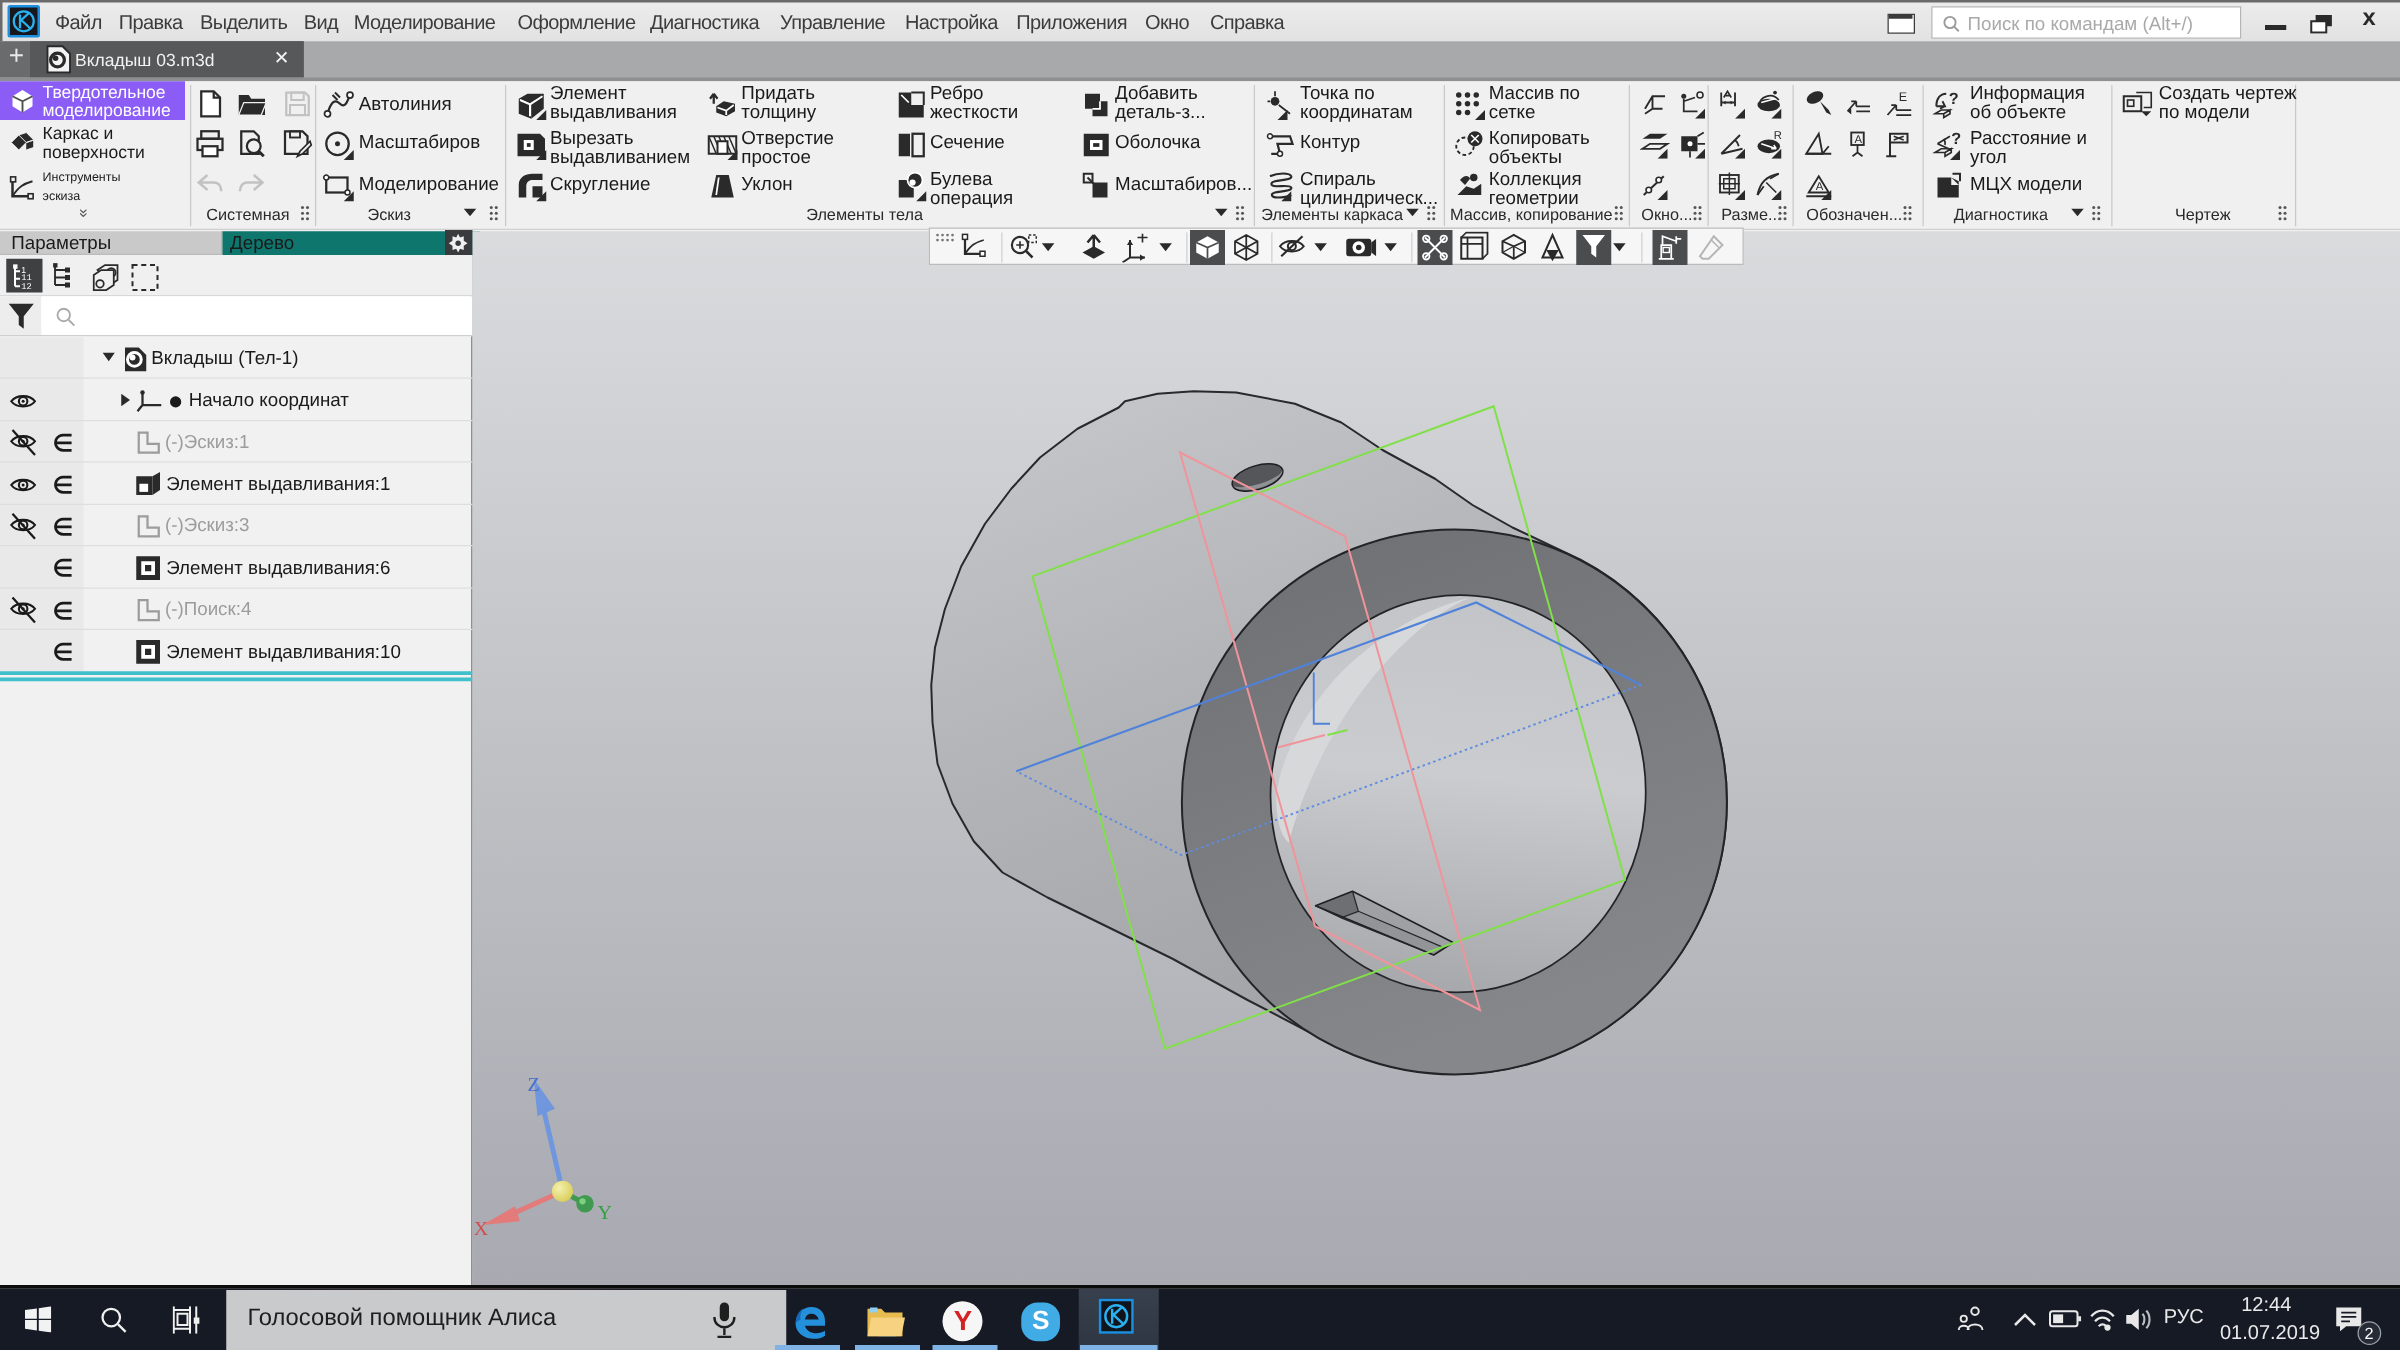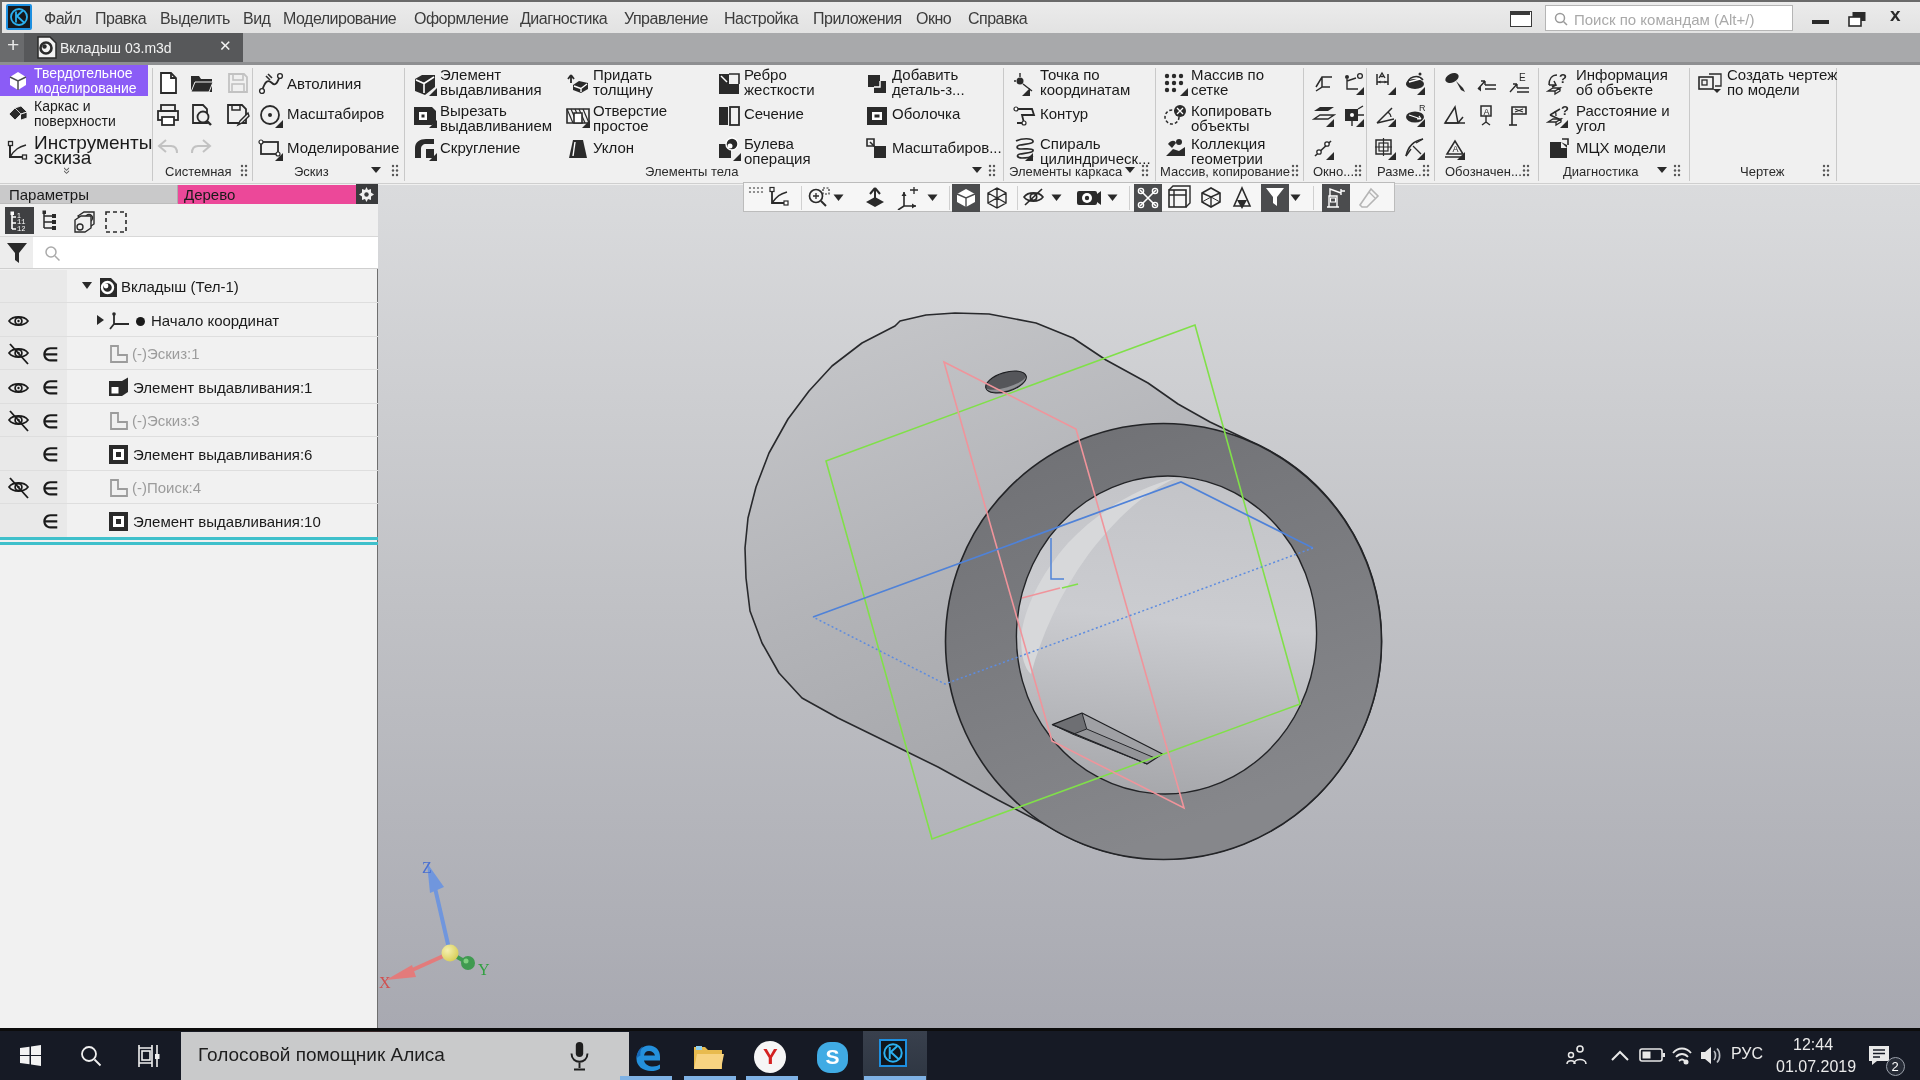--- a/index.html
+++ b/index.html
@@ -81,21 +81,21 @@
     <div class="a" style="left:34px;top:3px;line-height:15px;font-size:14px">Каркас и<br>поверхности</div>
   </div>
   <div class="a" style="left:0;top:67px;width:148px;height:36px">
     <svg class="a" style="left:7px;top:7px" width="22" height="22" viewBox="0 0 22 22">
         <path d="M3 4 L3 18 L17 18" stroke="#2a2a2a" stroke-width="2" fill="none"></path>
         <path d="M3 18 C8 10 12 8 19 6" stroke="#2a2a2a" stroke-width="1.5" fill="none"></path>
         <rect x="1.5" y="2.5" width="4" height="4" fill="#f0f0f0" stroke="#2a2a2a" stroke-width="1.3"></rect>
         <rect x="15.5" y="16" width="4" height="4" fill="#f0f0f0" stroke="#2a2a2a" stroke-width="1.3"></rect>
       </svg>
     <div class="a" style="left:34px;top:40px;line-height:14.5px"></div>
-    <div class="a" style="left:34px;top:3px;line-height:15px;font-size:19px">Инструменты<br>эскиза</div>
+    <div class="a" style="left:34px;top:3px;line-height:15px;font-size:10px">Инструменты<br>эскиза</div>
   </div>
   <div class="a txt" style="left:64px;top:98px;font-size:13px;color:#555;transform:rotate(90deg)">»</div>
 
   <div class="a" style="left:152px;top:3px;width:1px;height:113px;background:#c9c9c9"></div>
   <div class="a" style="left:252px;top:3px;width:1px;height:113px;background:#c9c9c9"></div>
   <div class="a" style="left:404px;top:3px;width:1px;height:113px;background:#c9c9c9"></div>
   <div class="a" style="left:1003px;top:3px;width:1px;height:113px;background:#c9c9c9"></div>
   <div class="a" style="left:1155px;top:3px;width:1px;height:113px;background:#c9c9c9"></div>
   <div class="a" style="left:1303px;top:3px;width:1px;height:113px;background:#c9c9c9"></div>
   <div class="a" style="left:1366px;top:3px;width:1px;height:113px;background:#c9c9c9"></div>
@@ -539,21 +539,21 @@
         <circle cx="6" cy="11" r="1.2"></circle>
       </g>
     </svg>
 </div>
 
 <div id="panel" class="a" style="left:0;top:185px;width:378px;height:843px;background:#f1f1f1;border-right:1px solid #6f6f6f;font-size:15px;color:#1a1a1a">
 
   <div class="a" style="left:0;top:0;width:178px;height:19px;background:#c9c9ca;border-right:1px solid #adadad;border-bottom:1px solid #bcbcbc">
     <div class="a txt" style="left:9px;top:1px">Параметры</div>
   </div>
-  <div class="a" style="left:178px;top:0;width:206px;height:19px;background:#ec4899">
+  <div class="a" style="left:178px;top:0;width:206px;height:19px;background:#0f766e">
     <div class="a txt" style="left:6px;top:1px">Дерево</div>
   </div>
   <div class="a" style="left:356px;top:-1px;width:22px;height:21px;background:#3a3b3d">
     <svg style="margin:2px" width="17" height="17" viewBox="0 0 17 17">
         <path d="M8.5 1 L10 4 L13 3 L13 6.5 L16 8.5 L13 10.5 L13 14 L10 13 L8.5 16 L7 13 L4 14 L4 10.5 L1 8.5 L4 6.5 L4 3 L7 4 Z" fill="#f0f0f0"></path>
         <circle cx="8.5" cy="8.5" r="2.2" fill="#3a3b3d"></circle>
       </svg>
   </div>
 
   <div class="a" style="left:0;top:19px;width:378px;height:33px;background:#f0f0f0;border-bottom:1px solid #d8d8d8">

